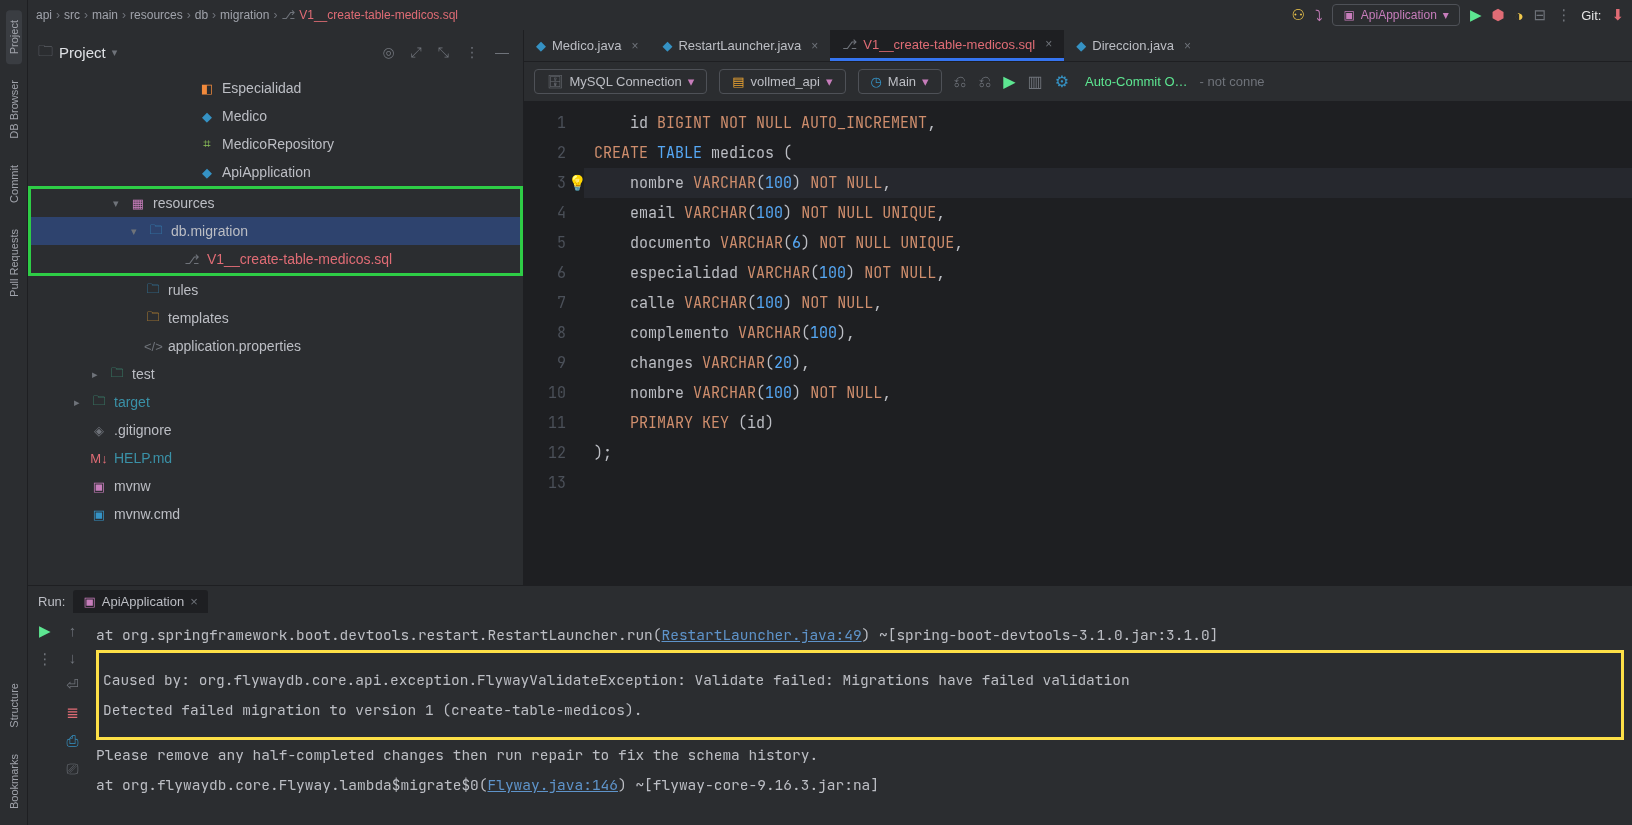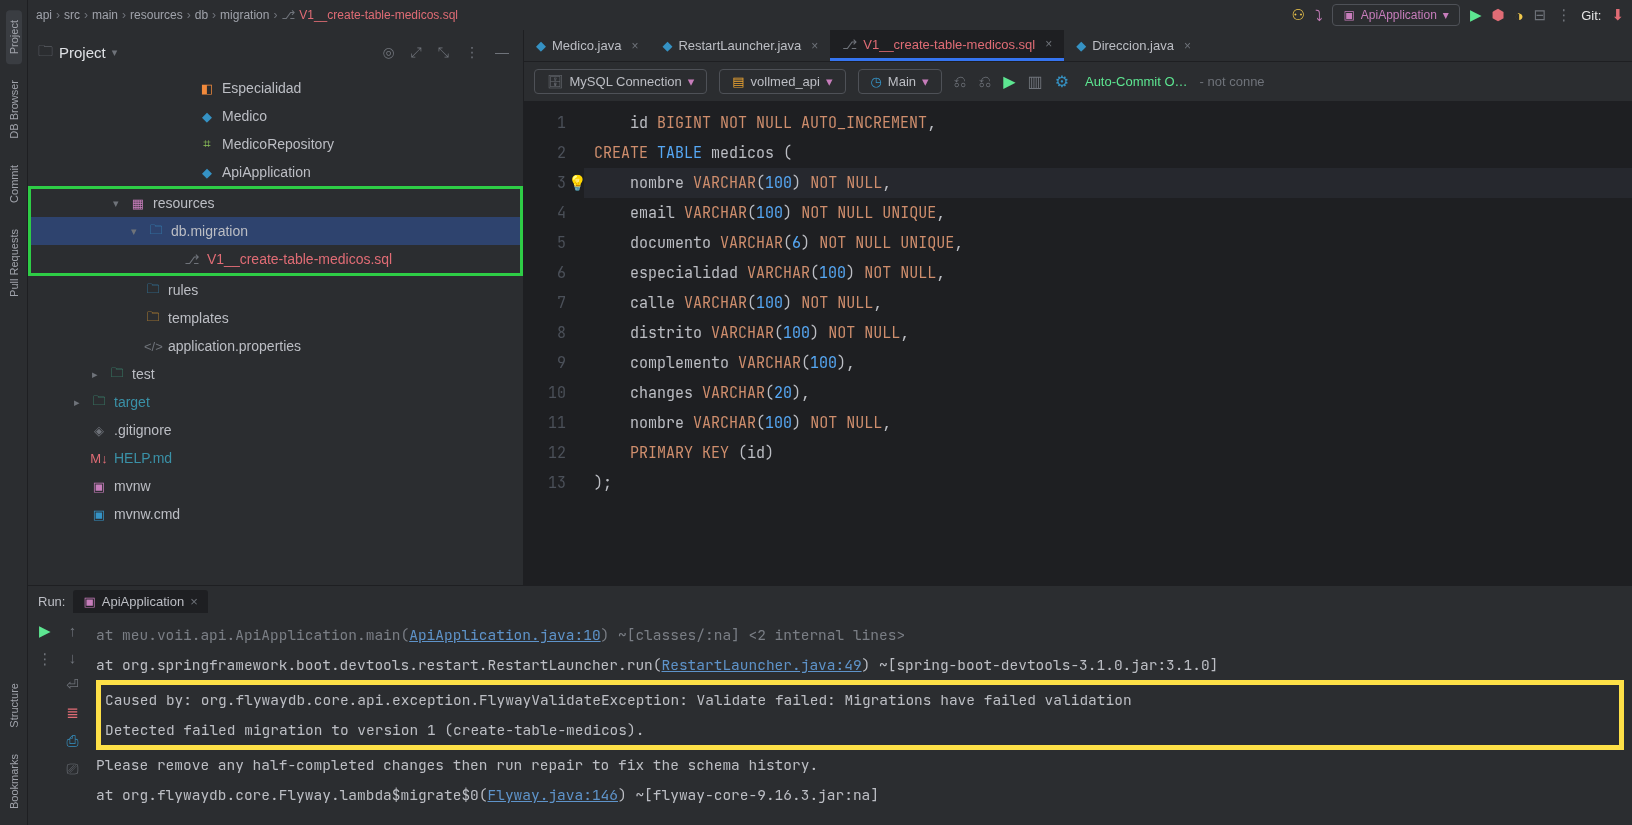--- a/index.html
+++ b/index.html
@@ -200,21 +200,21 @@
   flex: 1;
   font-family: "JetBrains Mono", Consolas, monospace;
   font-size: 14.5px;
   line-height: 30px;
   color: #bcbec4;
   padding: 4px 8px;
   overflow: hidden;
 }
 .console .link { color: #5e93c9; text-decoration: underline; cursor: pointer; }
 .console .muted { color: #7a7e85; }
-.green-box-console { border: 5px solid #fde047; padding: 0px 4px; }
+.green-box-console { border: 3px solid #fde047; padding: 12px 4px; }
 </style>
 </head>
 <body>
 
 <div class="left-gutter">
   <div id="left-tabs-top">
       <div class="tab active">Project</div>
       <div class="tab">DB Browser</div>
       <div class="tab">Commit</div>
       <div class="tab">Pull Requests</div>
@@ -429,21 +429,20 @@
             <div>13</div>
           </div>
         <div class="code" id="code">
             <div class="code-line">    <span class="str">id</span> <span class="kw">BIGINT</span> <span class="kw">NOT NULL</span> <span class="kw">AUTO_INCREMENT</span>,</div>
             <div class="code-line"><span class="kw">CREATE</span> <span class="fn">TABLE</span> <span class="str">medicos</span> <span class="paren">(</span></div>
             <div class="code-line hl"><span class="bulb">💡</span>    <span class="str">nombre</span> <span class="kw">VARCHAR</span><span class="paren">(</span><span class="fn">100</span><span class="paren">)</span> <span class="kw">NOT NULL</span>,</div>
             <div class="code-line">    <span class="str">email</span> <span class="kw">VARCHAR</span><span class="paren">(</span><span class="fn">100</span><span class="paren">)</span> <span class="kw">NOT NULL UNIQUE</span>,</div>
             <div class="code-line">    <span class="str">documento</span> <span class="kw">VARCHAR</span><span class="paren">(</span><span class="fn">6</span><span class="paren">)</span> <span class="kw">NOT NULL UNIQUE</span>,</div>
             <div class="code-line">    <span class="str">especialidad</span> <span class="kw">VARCHAR</span><span class="paren">(</span><span class="fn">100</span><span class="paren">)</span> <span class="kw">NOT NULL</span>,</div>
             <div class="code-line">    <span class="str">calle</span> <span class="kw">VARCHAR</span><span class="paren">(</span><span class="fn">100</span><span class="paren">)</span> <span class="kw">NOT NULL</span>,</div>
-            <div class="code-line">    <span class="str">distrito</span> <span class="kw">VARCHAR</span><span class="paren">(</span><span class="fn">100</span><span class="paren">)</span> <span class="kw">NOT NULL</span>,</div>
             <div class="code-line">    <span class="str">complemento</span> <span class="kw">VARCHAR</span><span class="paren">(</span><span class="fn">100</span><span class="paren">)</span>,</div>
             <div class="code-line">    <span class="str">changes</span> <span class="kw">VARCHAR</span><span class="paren">(</span><span class="fn">20</span><span class="paren">)</span>,</div>
             <div class="code-line">    <span class="str">nombre</span> <span class="kw">VARCHAR</span><span class="paren">(</span><span class="fn">100</span><span class="paren">)</span> <span class="kw">NOT NULL</span>,</div>
             <div class="code-line">    <span class="kw">PRIMARY KEY</span> <span class="paren">(</span><span class="str">id</span><span class="paren">)</span></div>
             <div class="code-line"><span class="paren">);</span></div>
           </div>
       </div>
     </div>
   </div>
 
@@ -467,21 +466,20 @@
             <span class="rico">↑</span>
             <span class="rico">↓</span>
             <span class="rico">⏎</span>
             <span class="rico" style="color:#e06c75">≣</span>
             <span class="rico" style="color:#3592c4">⎙</span>
             <span class="rico">⎚</span>
           </div>
         </div>
       </div>
       <div class="console" id="console">
-          <div><span class="muted">    at meu.voii.api.ApiApplication.main(</span><span class="link">ApiApplication.java:10</span><span class="muted">) ~[classes/:na] &lt;2 internal lines&gt;</span></div>
           <div>    at org.springframework.boot.devtools.restart.RestartLauncher.run(<span class="link">RestartLauncher.java:49</span>) ~[spring-boot-devtools-3.1.0.jar:3.1.0]</div>
           <div class="green-box-console">Caused by: org.flywaydb.core.api.exception.FlywayValidateException: Validate failed: Migrations have failed validation<br>Detected failed migration to version 1 (create-table-medicos).</div>
           <div>Please remove any half-completed changes then run repair to fix the schema history.</div>
           <div>    at org.flywaydb.core.Flyway.lambda$migrate$0(<span class="link">Flyway.java:146</span>) ~[flyway-core-9.16.3.jar:na]</div>
         </div>
     </div>
   </div>
 
 </div>
 

